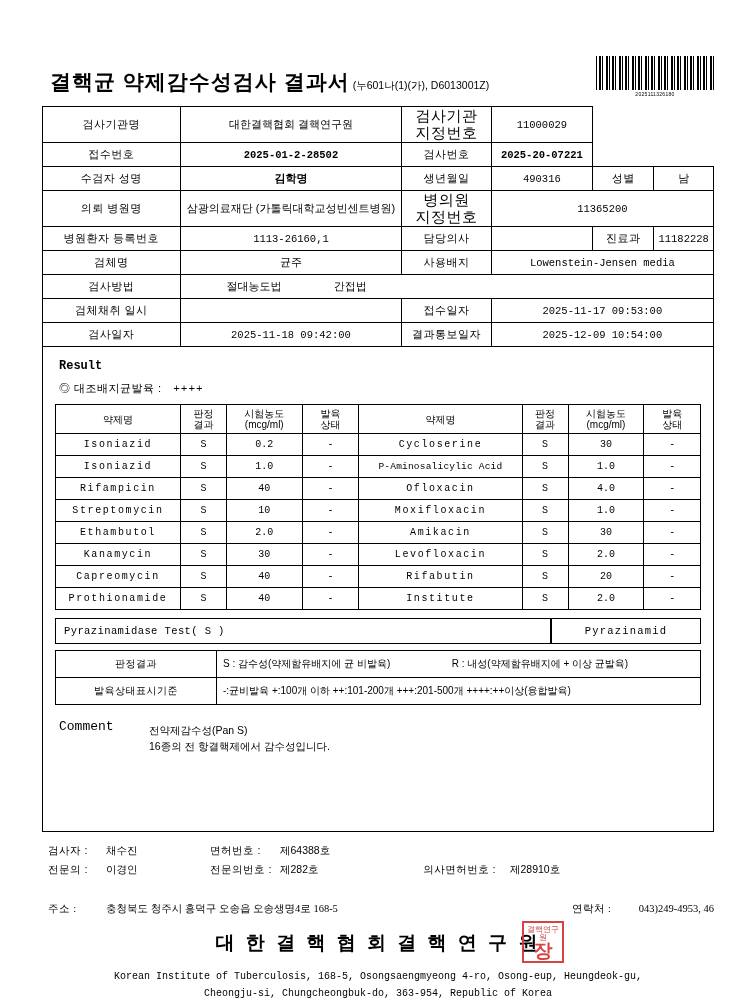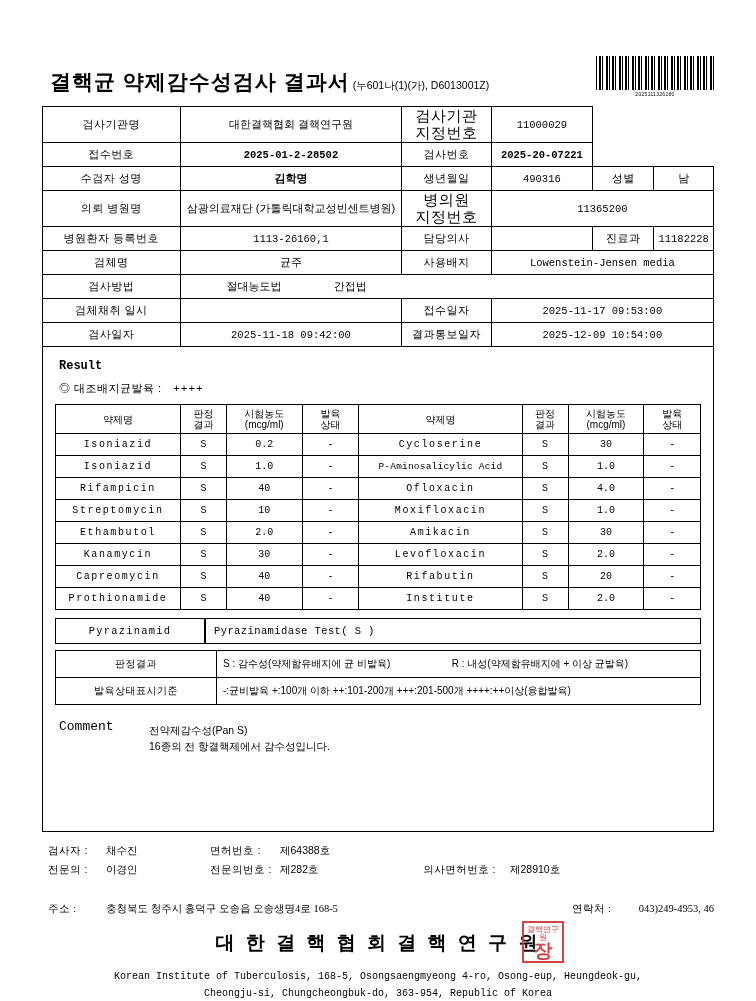--- a/index.html
+++ b/index.html
@@ -502,22 +502,22 @@
           <td>-</td>
           <td class="drugname">Institute</td>
           <td>S</td>
           <td>2.0</td>
           <td>-</td>
         </tr>
       </tbody>
     </table>
 
     <div class="pyra-row">
+      <div class="pyra-cell pyra-test">Pyrazinamidase Test( S )</div>
       <div class="pyra-cell pyra-name">Pyrazinamid</div>
-      <div class="pyra-cell pyra-test">Pyrazinamidase Test( S )</div>
     </div>
 
     <table class="legend">
       <tbody>
         <tr>
           <td class="legend-lbl">판정결과</td>
           <td class="legend-val">
             <span>S : 감수성(약제함유배지에 균 비발육)</span>
             <span class="spacer"></span>
             <span>R : 내성(약제함유배지에 + 이상 균발육)</span>

